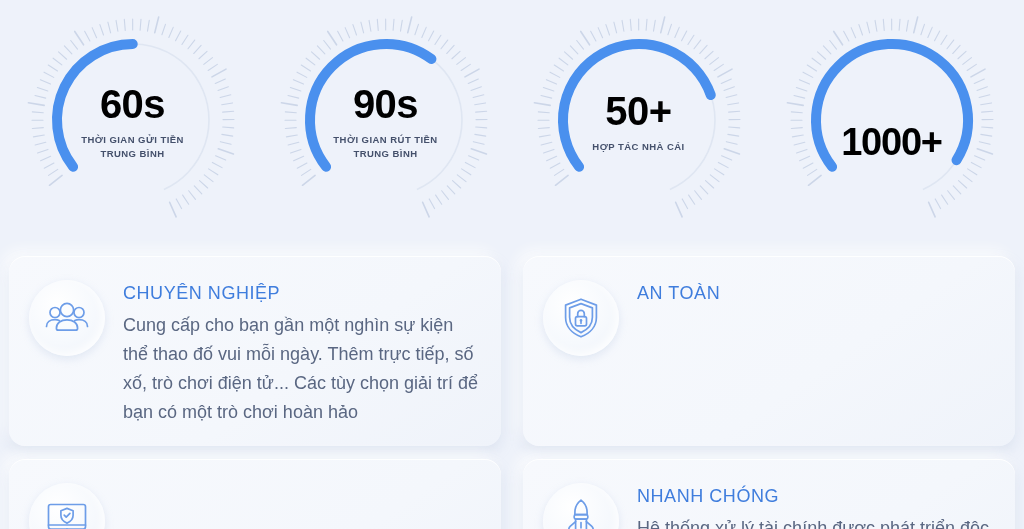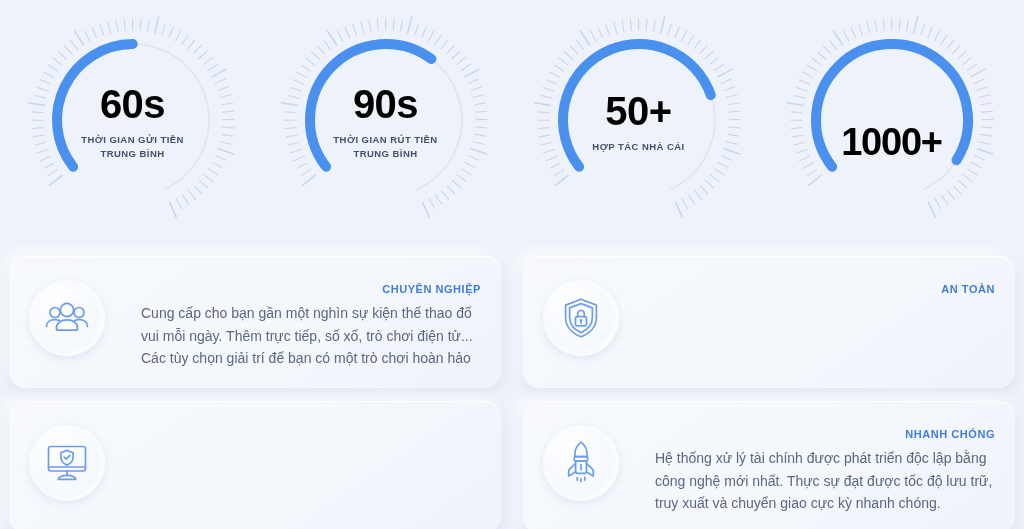--- a/index.html
+++ b/index.html
@@ -113,34 +113,32 @@
     margin-left: 6px;
   }
 
   .card-body {
     margin-left: 18px;
     padding-top: 5px;
     flex: 1 1 auto;
   }
 
   .card-title {
-    font-size: 11px;
-    font-weight: bold;
+    font-size: 18px;
+    font-weight: normal;
     color: #3f7ddd;
     letter-spacing: 0.55px;
     margin-bottom: 7px;
-    text-align: right;
   }
 
   .card-text {
-    font-size: 14px;
+    font-size: 18px;
     line-height: 1.62;
     color: #5a6782;
     max-width: 400px;
-    margin-left: 18px;
   }
 
   .ico { display: block; }
 </style>
 </head>
 <body>
 
 <div class="gauges">
 
   <div class="gauge">

